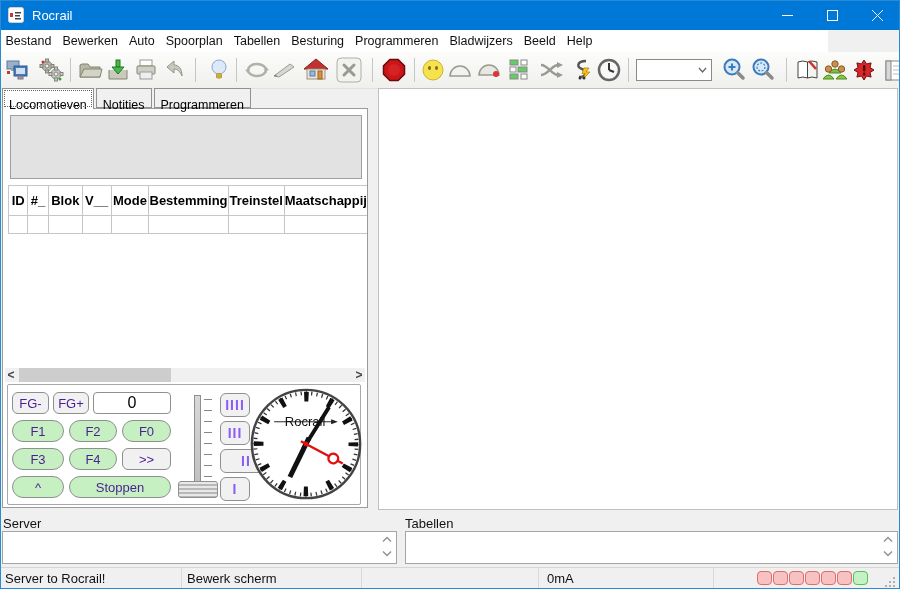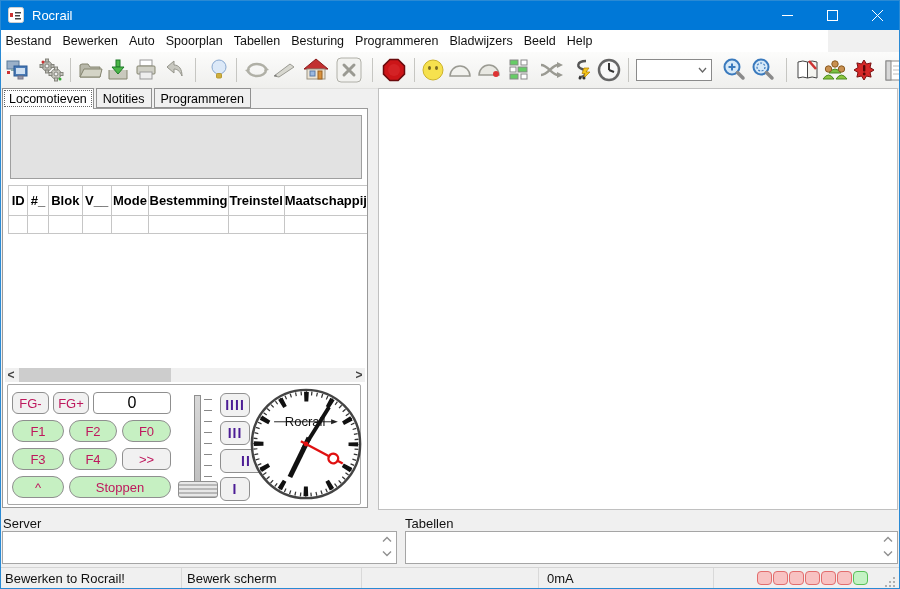--- a/index.html
+++ b/index.html
@@ -15,41 +15,41 @@
   #menubar{position:absolute;left:0;top:30px;width:828px;height:22px;background:#fff;display:flex;align-items:center;}
   .menu-item{font-size:12.5px;color:#111;padding:3px 5.5px;}
   
   #toolbar{position:absolute;left:0;top:52px;width:900px;height:36px;background:linear-gradient(#fcfcfb,#efefed);border-bottom:1px solid #e0e0de;}
   .tbtn{position:absolute;top:5px;width:26px;height:26px;}
   .tsep{position:absolute;top:6px;width:1px;height:24px;background:#c6c6c2;}
   #combobox{position:absolute;left:636px;top:7px;width:74px;height:20px;background:#fff;border:1px solid #8a8a8a;}
   #combobox svg{position:absolute;right:4px;top:7px;}
   
   #tabstrip{position:absolute;left:2px;top:88px;display:flex;gap:2px;z-index:3;}
-  .tab{height:20px;box-sizing:border-box;border:1px solid #919191;background:#f0f0f0;font-size:12.5px;padding:3px 6px 0 6px;}
+  .tab{height:20px;box-sizing:border-box;border:1px solid #919191;background:#f0f0f0;font-size:12.5px;padding:9px 6px 0 6px;}
   .tab.active{background:#fff;height:21px;border-bottom:none;outline:1px dotted #666;outline-offset:-3px;}
   
   #panelbox{position:absolute;left:2px;top:108px;width:366px;height:400px;border:1px solid #9a9a9a;background:#fff;box-sizing:border-box;overflow:hidden;}
   #locoimg{position:absolute;left:7px;top:6px;width:350px;height:62px;background:#e2e2e2;border:1px solid #9f9f9f;}
   #locotablewrap{position:absolute;left:5px;top:76px;width:360px;}
   table{border-collapse:collapse;table-layout:fixed;border-radius:7px;}
   th,td{border:1px solid #c6c6c6;background:#fff;padding:0;overflow:hidden;}
   th{font-size:13px;font-weight:bold;height:29px;text-align:center;white-space:nowrap;}
   td{height:17px;}
   
   #hscroll{position:absolute;left:2px;top:259px;width:360px;height:14px;background:#f0f0f0;display:flex;align-items:center;}
   .harrow{width:12px;height:14px;font-size:12px;font-weight:bold;color:#444;display:flex;align-items:center;justify-content:center;}
   #hthumb{position:absolute;left:14px;top:0;width:152px;height:14px;background:#cdcdcd;}
   
   #throttlebox{position:absolute;left:4px;top:275px;width:354px;height:121px;border:1px solid #a8a8a8;border-radius:2px;box-sizing:border-box;background:#fff;}
-  .gbtn,.greenbtn{position:absolute;box-sizing:border-box;border:1px solid #8f8f8f;border-radius:6px;font-size:13px;display:flex;align-items:center;justify-content:center;color:#be185d;}
+  .gbtn,.greenbtn{position:absolute;box-sizing:border-box;border:1px solid #8f8f8f;border-radius:6px;font-size:13px;display:flex;align-items:center;justify-content:center;color:#4c1d95;}
   .gbtn{background:#f1f1f1;}
   .greenbtn{background:#c6f0c2;border-radius:11px;}
   #numbox{position:absolute;box-sizing:border-box;border:1px solid #8f8f8f;border-radius:4px;background:#fff;font-size:16px;display:flex;align-items:center;justify-content:center;}
-  .stepbtn{letter-spacing:1px;font-weight:bold;font-size:14px;color:#4c1d95;}
+  .stepbtn{letter-spacing:1px;font-weight:bold;font-size:14px;color:#8b5cf6;}
   #sliderwrap{position:absolute;left:168px;top:6px;width:60px;height:108px;}
   #groove{position:absolute;left:18px;top:4px;width:5px;height:92px;background:linear-gradient(#d8d8d8,#bfbfbf);border:1px solid #8f8f8f;}
   #ticks{position:absolute;left:28px;top:8px;width:8px;height:80px;background:repeating-linear-gradient(to bottom,#888 0 1px,transparent 1px 11px);}
   #sliderthumb{position:absolute;left:2px;top:90px;width:38px;height:15px;border:1px solid #8f8f8f;border-radius:3px;background:repeating-linear-gradient(to bottom,#e8e8e8 0 2px,#b8b8b8 2px 4px);}
   #clockwrap{position:absolute;left:240px;top:1px;width:116px;height:116px;}
   
   .arealabel{position:absolute;font-size:13px;color:#111;}
   .areabox{position:absolute;background:#fff;border:1px solid #a5a5a5;box-sizing:border-box;}
   .spin{position:absolute;right:3px;width:12px;display:flex;flex-direction:column;align-items:center;}
   
@@ -437,21 +437,21 @@
         </svg>
       </span>
     <span class="spin" style="top:18px;">
         <svg width="10" height="7">
           <polyline points="1,1.5 5,5.5 9,1.5" fill="none" stroke="#909090" stroke-width="1.4"></polyline>
         </svg>
       </span>
   </div>
 
   <div id="statusbar">
-    <span class="stext" style="left:5px;">Bewerken to Rocrail!</span>
+    <span class="stext" style="left:5px;">Server to Rocrail!</span>
     <span class="sdiv" style="left:181px;"></span>
     <span class="stext" style="left:187px;">Bewerk scherm</span>
     <span class="sdiv" style="left:361px;"></span>
     <span class="sdiv" style="left:538px;"></span>
     <span class="stext" style="left:547px;">0mA</span>
     <span class="sdiv" style="left:713px;"></span>
     <div id="indicators">
       <span class="ind red"></span>
       <span class="ind red"></span>
       <span class="ind red"></span>

